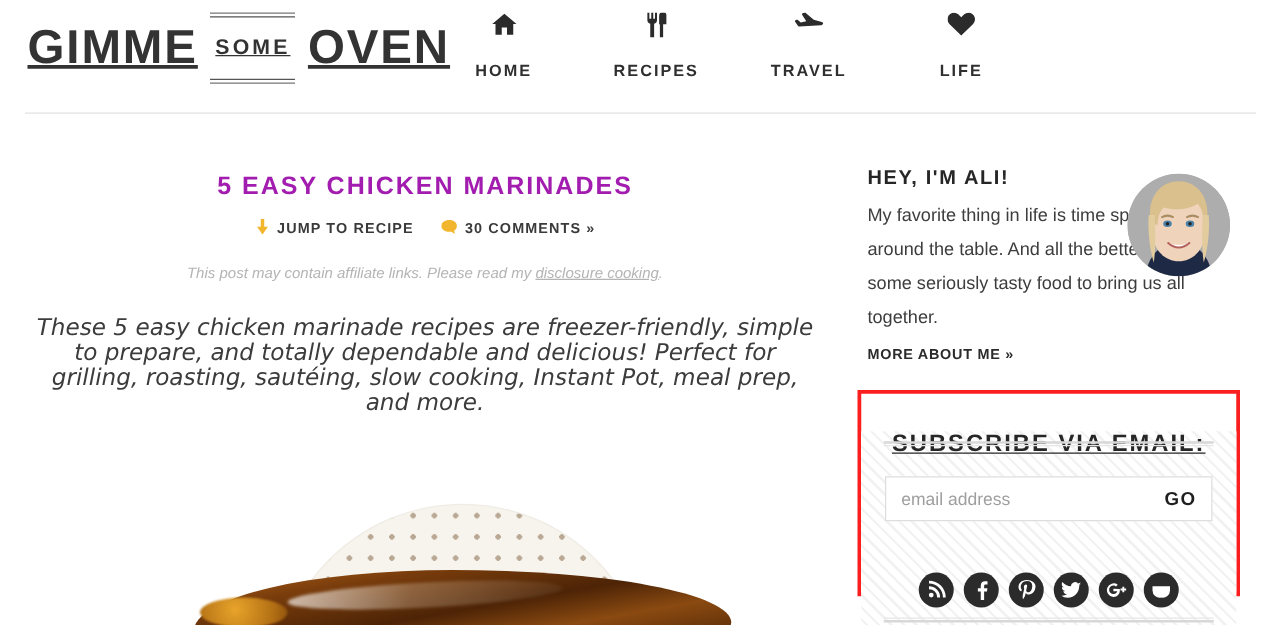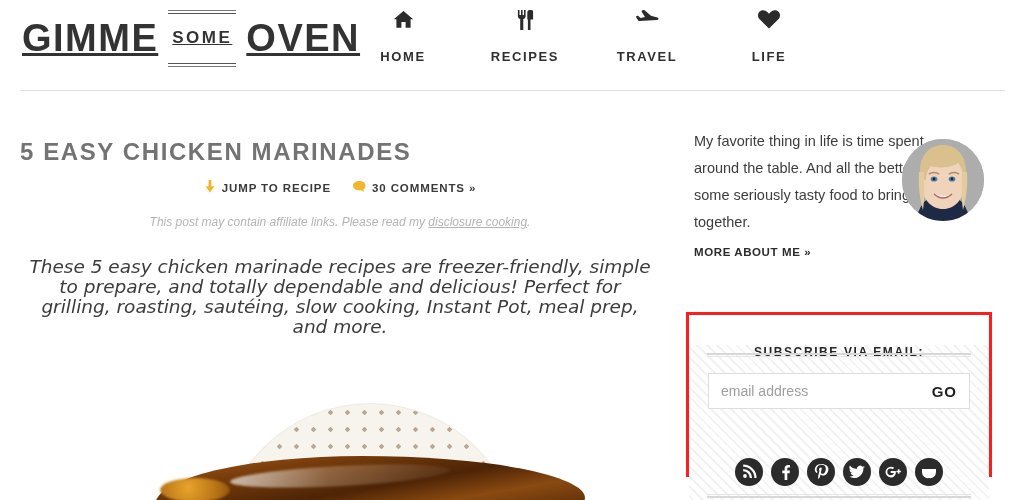--- a/index.html
+++ b/index.html
@@ -106,24 +106,25 @@
 
   
   .content {
     position: absolute;
     top: 120px;
     left: 20px;
     width: 640px;
   }
 
   .post-title {
-    font-size: 24px;
+    text-align: center;
+    font-size: 20px;
     font-weight: 700;
     letter-spacing: 1.6px;
-    color: #737373;
+    color: #a21caf;
     margin-top: 18px;
   }
 
   .post-meta {
     margin-top: 14px;
     text-align: center;
     font-size: 11.5px;
     font-weight: 700;
     letter-spacing: 0.9px;
     color: #3a3a3a;
@@ -297,24 +298,25 @@
   .box-rule-bottom {
     position: absolute;
     bottom: 6px; left: 18px; right: 18px;
     height: 4px;
     border-top: 1px solid #e6e6e6;
     border-bottom: 2px solid #d8d8d8;
   }
   .subscribe-title {
     text-align: center;
     margin-top: 30px;
-    font-size: 12px;
+    font-size: 19px;
     font-weight: 700;
     letter-spacing: 1.6px;
     color: #262626;
+    text-decoration: underline;
   }
   .subscribe-form {
     margin: 14px auto 0 auto;
     width: 262px;
     height: 36px;
     background: #fff;
     border: 1px solid #dedede;
     display: flex;
     align-items: center;
     padding: 0 12px;
@@ -467,20 +469,21 @@
         <ellipse cx="50" cy="40" rx="3.4" ry="2.6" fill="#4a82a8"></ellipse>
         <circle cx="32" cy="40" r="1.4" fill="#222"></circle>
         <circle cx="50" cy="40" r="1.4" fill="#222"></circle>
         <path d="M27 35q5-3 10 0" stroke="#a98c63" stroke-width="1.6" fill="none"></path>
         <path d="M47 35q5-3 10 0" stroke="#a98c63" stroke-width="1.6" fill="none"></path>
         <path d="M32 55q9 8 18 0q-9 4-18 0z" fill="#fff"></path>
         <path d="M32 55q9 8 18 0" stroke="#b4615c" stroke-width="1.4" fill="none"></path>
       </svg>
     </div>
 
+    <h2 class="about-head">HEY, I'M ALI!</h2>
     <p class="about-text">My favorite thing in life is time spent around the table. And all the better with some seriously tasty food to bring us all together.</p>
     <a class="about-more" href="#">MORE ABOUT ME »</a>
   </aside>
 
   <section class="subscribe-wrap">
     <div class="subscribe-box">
       <div class="box-rule-top"></div>
 
       <h3 class="subscribe-title">SUBSCRIBE VIA EMAIL:</h3>
 

